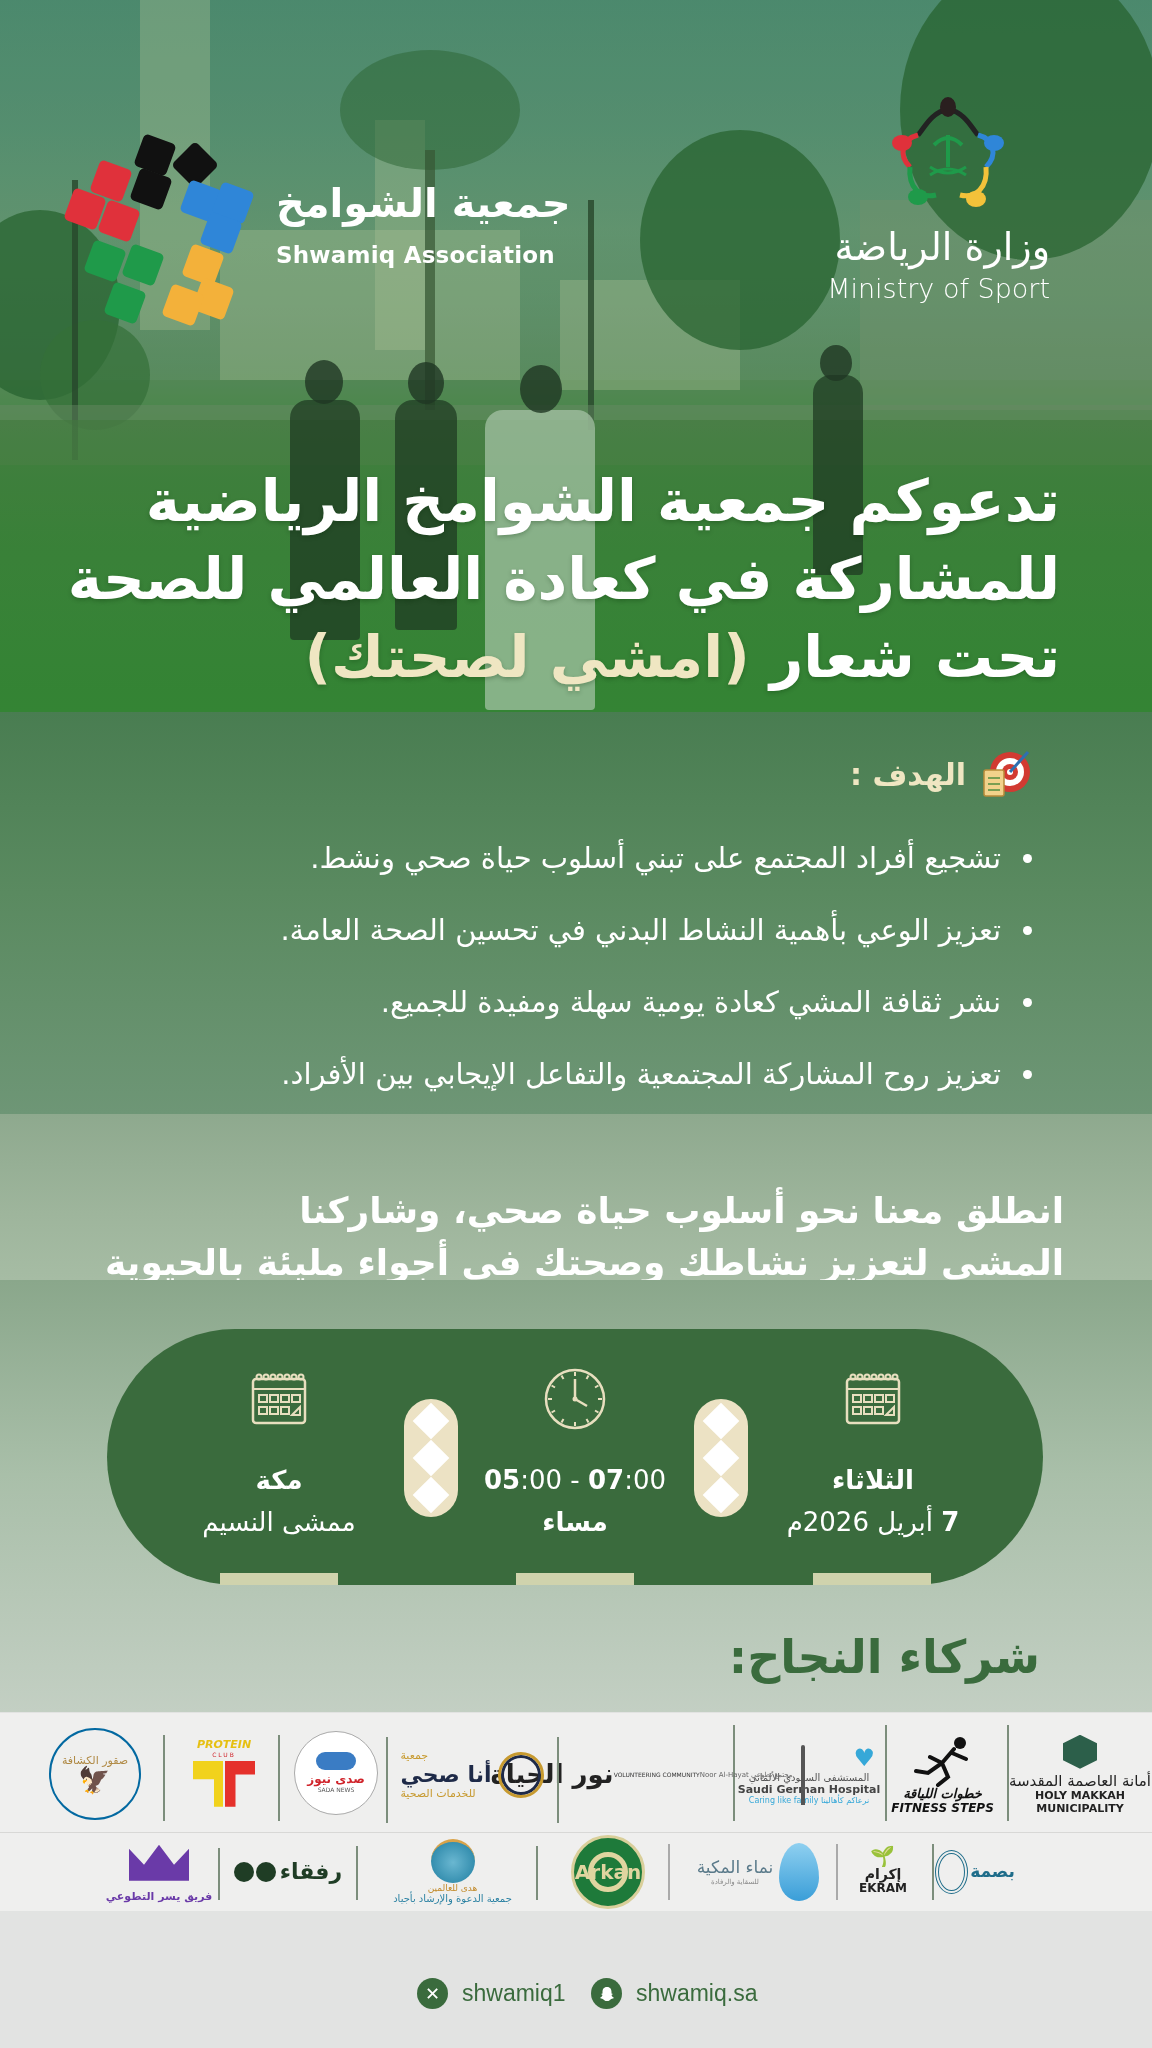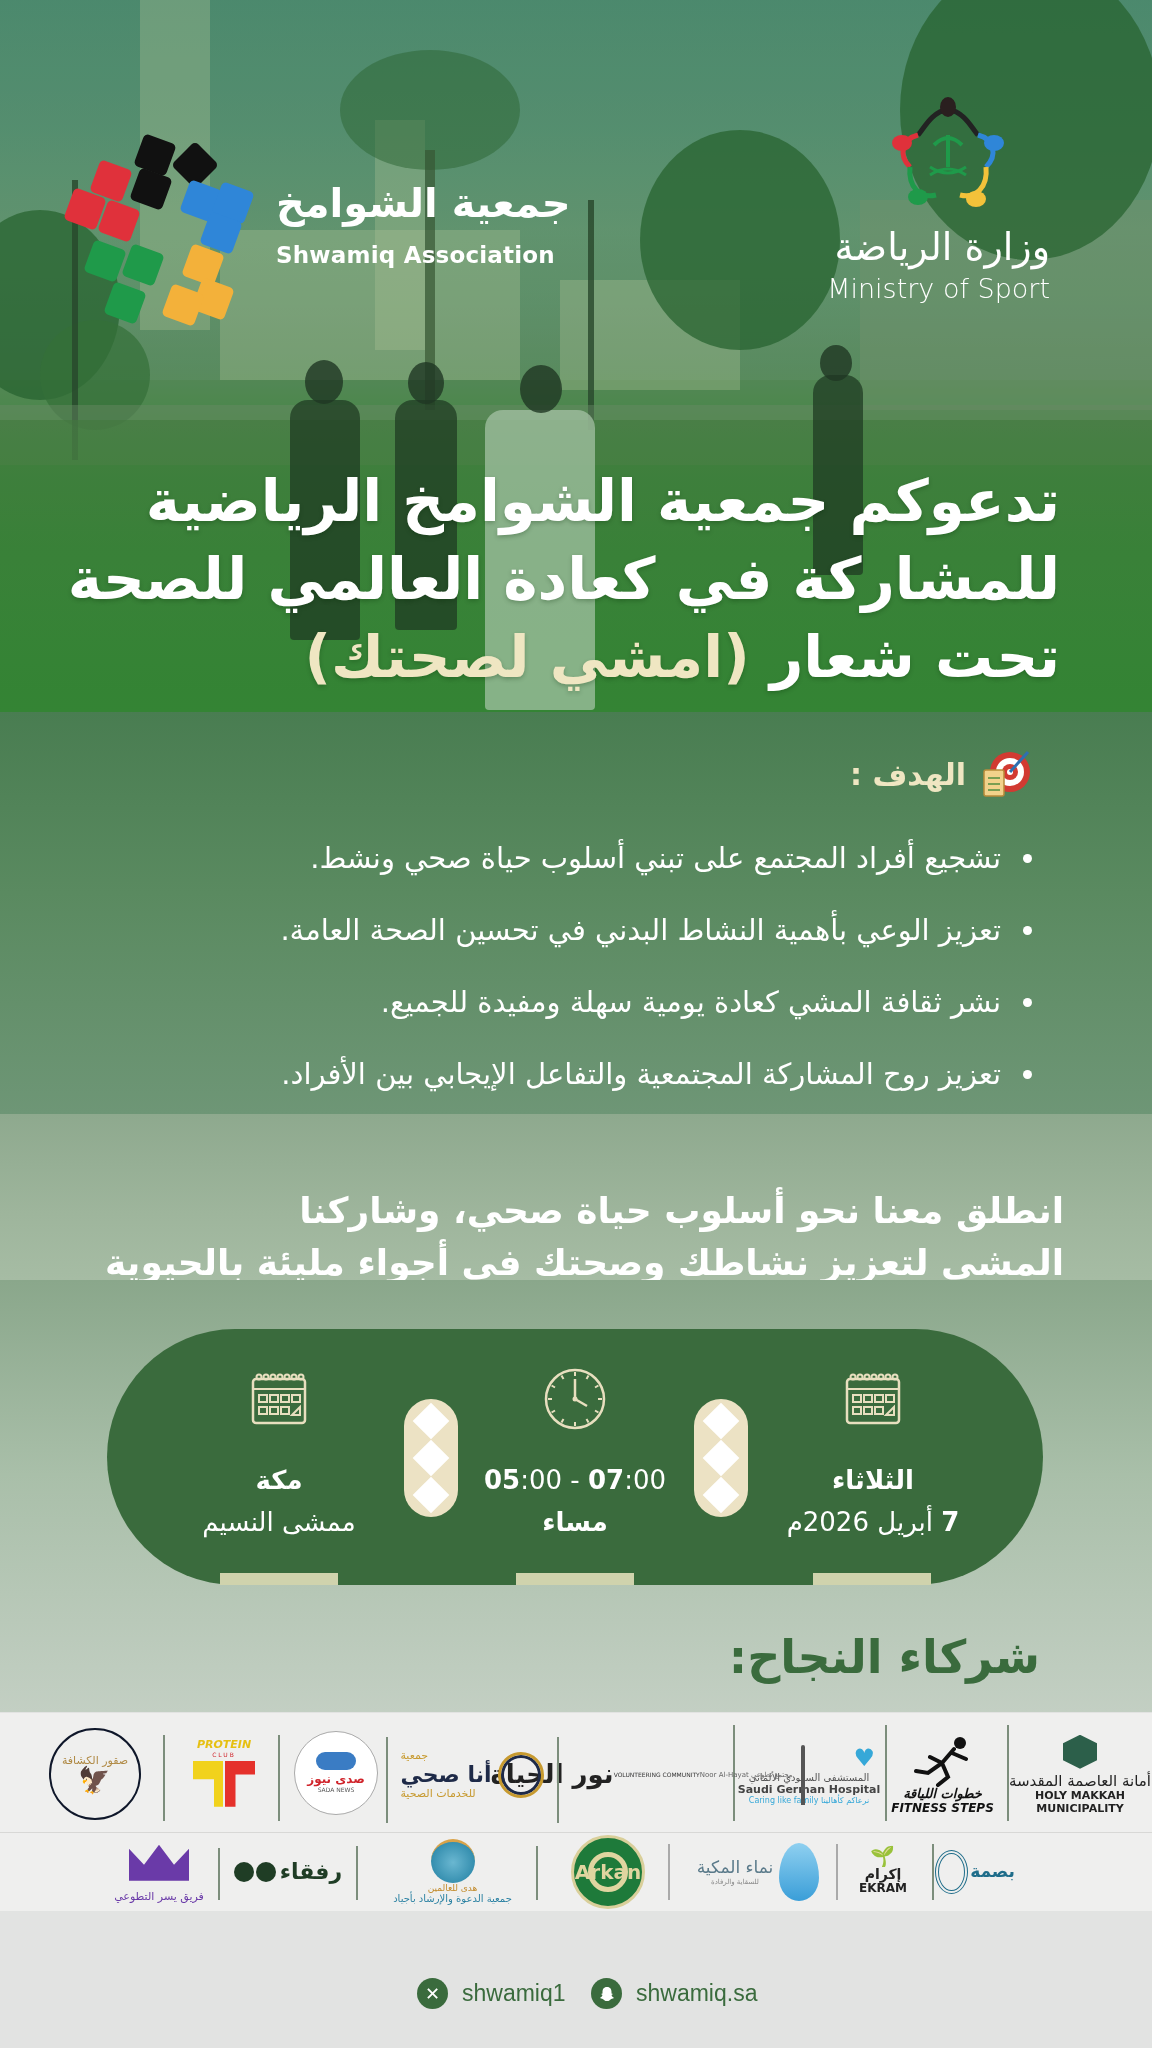--- a/index.html
+++ b/index.html
@@ -376,21 +376,21 @@
       <div class="lt" style="font-size:11px;font-weight:bold;font-style:italic;color:#e6c012;">PROTEIN</div>
       <div class="lt" style="font-size:6px;color:#d0242b;letter-spacing:2px;">CLUB</div>
       <div style="display:flex;gap:2px;margin-top:2px;">
         <div style="width:30px;height:46px;background:#f1d21c;clip-path:polygon(0 0,100% 0,100% 100%,70% 100%,70% 40%,0 40%);"></div>
         <div style="width:30px;height:46px;background:#e5312b;clip-path:polygon(0 0,100% 0,100% 30%,35% 30%,35% 100%,0 100%);"></div>
       </div>
     </div>
     <div class="vsep" style="left:163px;top:22px;height:86px;"></div>
 
     <div class="logo-cell" style="left:48px;top:14px;width:94px;height:94px;">
-      <div style="width:92px;height:92px;border-radius:50%;border:2px solid #0f172a;display:flex;flex-direction:column;align-items:center;justify-content:center;">
+      <div style="width:92px;height:92px;border-radius:50%;border:2px solid #0369a1;display:flex;flex-direction:column;align-items:center;justify-content:center;">
         <div class="lt" style="font-size:11px;color:#b08a45;direction:rtl;">صقور الكشافة</div>
         <div style="font-size:26px;color:#b08a45;line-height:1;">🦅</div>
       </div>
     </div>
   </div>
 
   <div class="row row2">
 
     <div class="logo-cell" style="left:935px;top:8px;width:80px;height:60px;flex-direction:row;gap:2px;">
       <div style="width:42px;height:44px;border-radius:50%;border:4px double #1f6d8a;"></div>
@@ -432,21 +432,21 @@
       <div style="display:flex;gap:2px;">
         <div style="width:20px;height:20px;border-radius:50%;background:#1f3d25;"></div>
         <div style="width:20px;height:20px;border-radius:50%;background:#1f3d25;"></div>
       </div>
       <div class="lt" style="font-size:22px;font-weight:bold;color:#1f3d25;direction:rtl;">رفقاء</div>
     </div>
     <div class="vsep" style="left:218px;top:14px;height:52px;"></div>
 
     <div class="logo-cell" style="left:104px;top:2px;width:110px;height:72px;">
       <div style="width:60px;height:40px;background:#6a3aa8;clip-path:polygon(0 100%,0 20%,25% 60%,50% 10%,75% 60%,100% 20%,100% 100%);position:relative;"></div>
-      <div class="lt" style="font-size:11px;font-weight:normal;color:#6a3aa8;direction:rtl;margin-top:10px;">فريق يسر التطوعي</div>
+      <div class="lt" style="font-size:11px;font-weight:bold;color:#6a3aa8;direction:rtl;margin-top:10px;">فريق يسر التطوعي</div>
     </div>
   </div>
 </section>
 
 <footer class="footer">
   <div class="social" style="left:417px;">
     <span class="circ">✕</span>
     <span class="handle">shwamiq1</span>
   </div>
   <div class="social" style="left:591px;">

